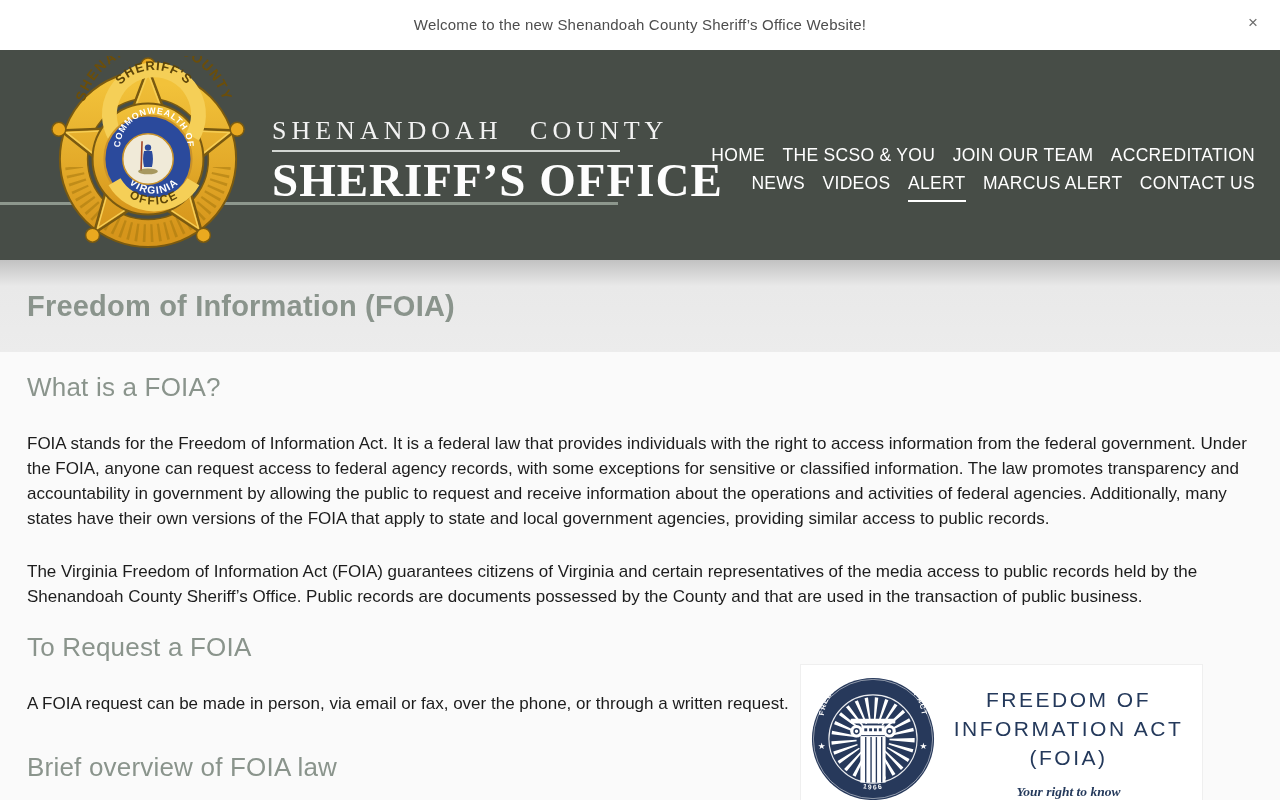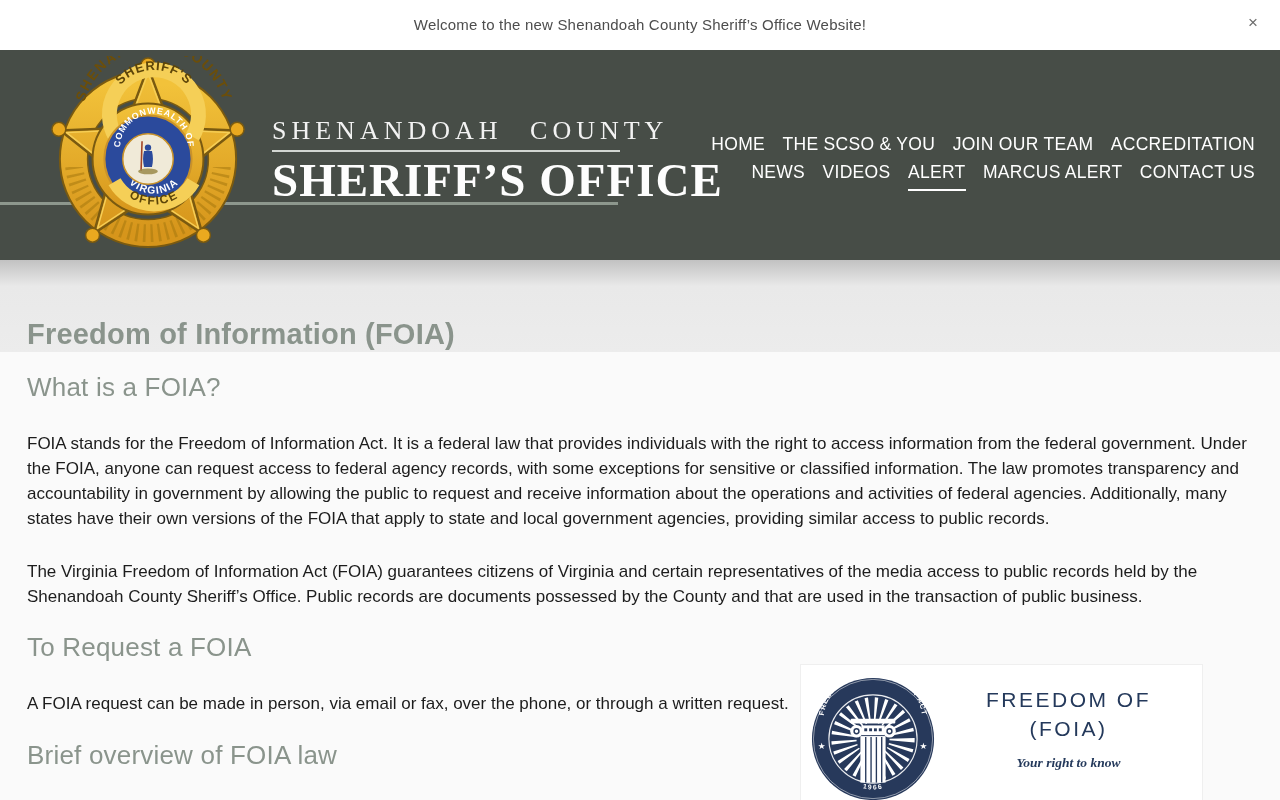--- a/index.html
+++ b/index.html
@@ -22,40 +22,40 @@
             background:#8d978d; z-index:1; }
   .badge { position:absolute; top:6px; left:42px; width:212px; height:202px; z-index:2; }
 
   .wordmark { position:absolute; top:66px; left:272px; z-index:2; color:#fff; width:350px; }
   .wordmark-top { font-family:"Liberation Serif", serif; font-size:26px; letter-spacing:5px;
             word-spacing:16px; white-space:nowrap; color:#f2f2f2; }
   .wordmark-rule { height:2px; background:rgba(235,238,235,0.85); margin:4px 0 1px; width:348px; }
   .wordmark-main { font-family:"Liberation Serif", serif; font-size:47px; font-weight:bold;
             letter-spacing:1px; white-space:nowrap; color:#fdfdfd; }
 
-  .nav { position:absolute; top:80px; right:25px; text-align:right; z-index:3; }
+  .nav { position:absolute; top:91px; right:25px; text-align:right; z-index:3; }
   .nav-row { height:28px; line-height:28px; white-space:nowrap; }
   .nav-item { display:inline-block; margin-left:13px; color:#ffffff; font-size:17.5px;
             letter-spacing:0.3px; cursor:pointer; }
   .nav-item.active { border-bottom:2px solid #ffffff; padding-bottom:3px; }
 
   
   .title-bar { position:absolute; top:260px; left:0; width:1280px; height:92px;
             background:linear-gradient(to bottom, #c2c2c2 0px, #e9e9e9 26px, #ececec 100%); }
   .page-title { position:absolute; left:27px; top:30px; font-size:29px; color:#8a948c;
-            letter-spacing:0.2px;margin-top:28px; }
+            letter-spacing:0.2px; }
 
   
   .content { position:absolute; top:352px; left:0; width:1280px; height:448px;
             background:#fafafa; }
   .content-inner { position:absolute; left:27px; top:0; width:1226px; }
   .section-heading { font-size:26px; color:#8a948c; font-weight:normal; letter-spacing:0.2px; }
   .h-what { margin-top:20px; }
   .h-request { margin-top:23px; }
-  .h-overview { margin-top:24px; }
+  .h-overview { margin-top:36px; }
   .body-para { font-size:17px; line-height:25px; color:#1c1c1c; margin-top:28px; }
   .body-list { margin-top:22px; padding-left:40px; }
   .body-list li { font-size:13px; line-height:25px; color:#a21caf; list-style:square; }
 
   
   .foia-card { position:absolute; left:800px; top:664px; width:403px; height:170px;
             background:#ffffff; border:1px solid #efefef; z-index:5; }
   .foia-seal { position:absolute; left:9px; top:11px; width:126px; height:126px; }
   .foia-card-text { position:absolute; left:140px; top:20px; width:255px; text-align:center; }
   .foia-card-title { font-size:21px; line-height:29px; letter-spacing:2.5px; color:#24395b; }
@@ -218,18 +218,19 @@
         <rect x="71" y="54" width="3" height="3" fill="#27395b"></rect>
         <rect x="52" y="62" width="26" height="48" fill="#ffffff"></rect>
         <line x1="57.5" y1="63" x2="57.5" y2="110" stroke="#27395b" stroke-width="1.4"></line>
         <line x1="63" y1="63" x2="63" y2="110" stroke="#27395b" stroke-width="1.4"></line>
         <line x1="68.5" y1="63" x2="68.5" y2="110" stroke="#27395b" stroke-width="1.4"></line>
         <line x1="74" y1="63" x2="74" y2="110" stroke="#27395b" stroke-width="1.4"></line>
       </g>
     </svg>
     <div class="foia-card-text">
       <div class="foia-card-title">FREEDOM OF</div>
+      <div class="foia-card-title">INFORMATION ACT</div>
       <div class="foia-card-title">(FOIA)</div>
       <div class="foia-card-tagline">Your right to know</div>
     </div>
   </div>
 
 </div>
 
 </body></html>

